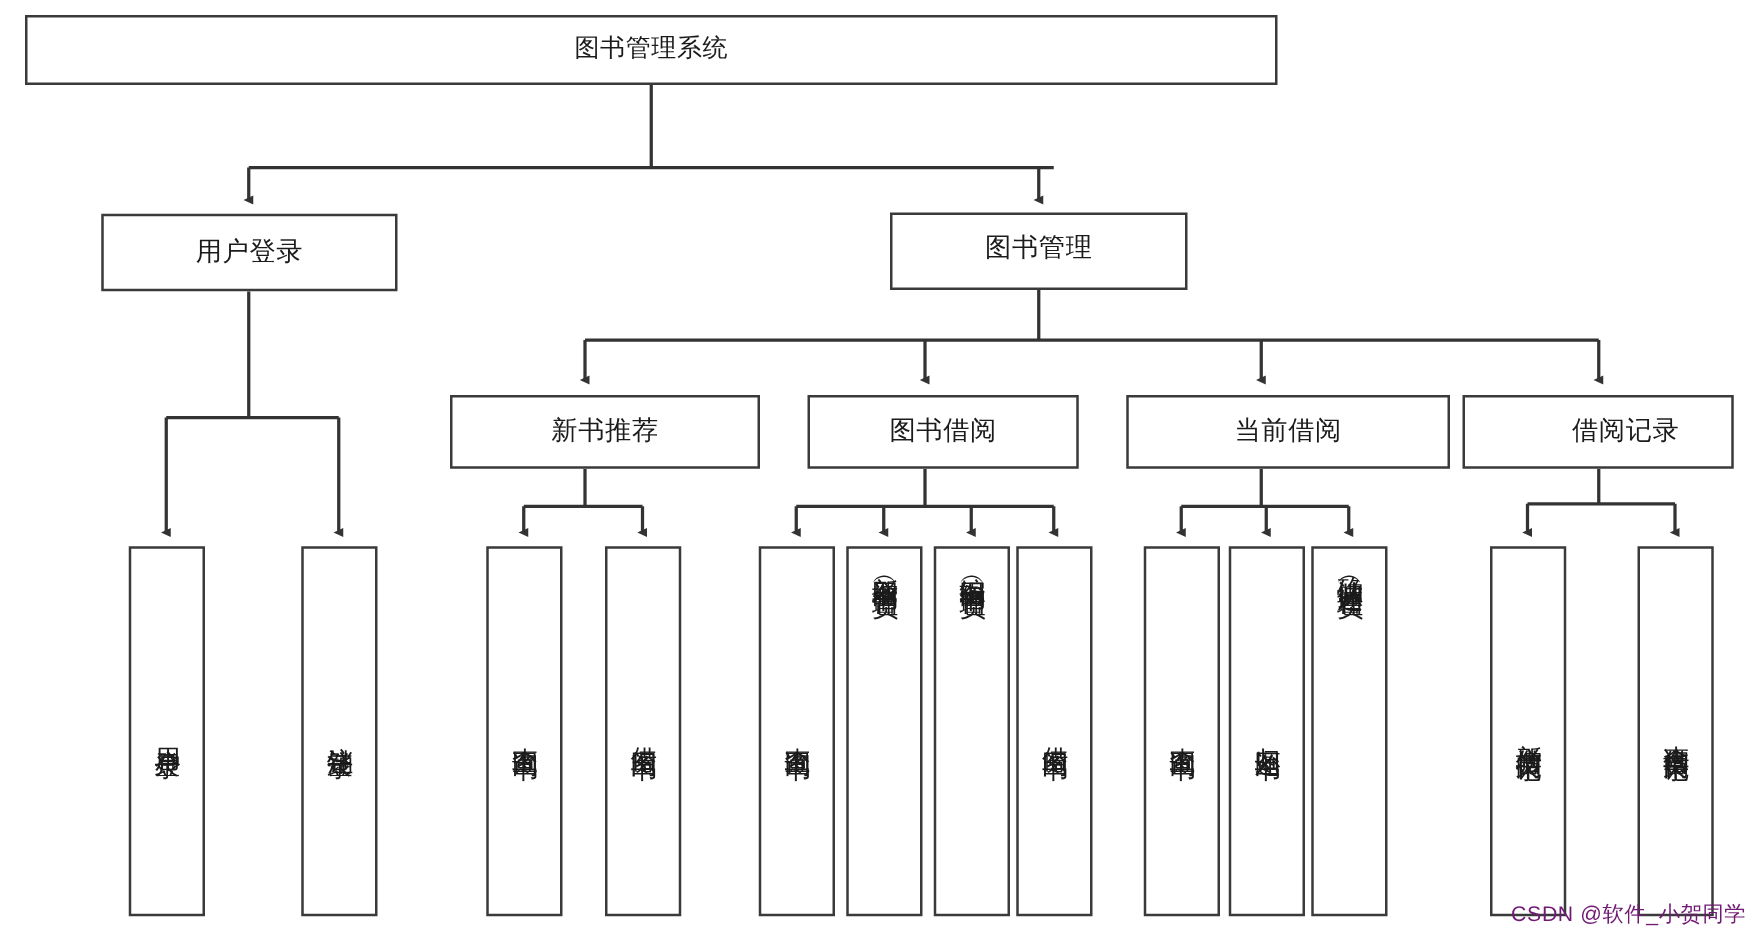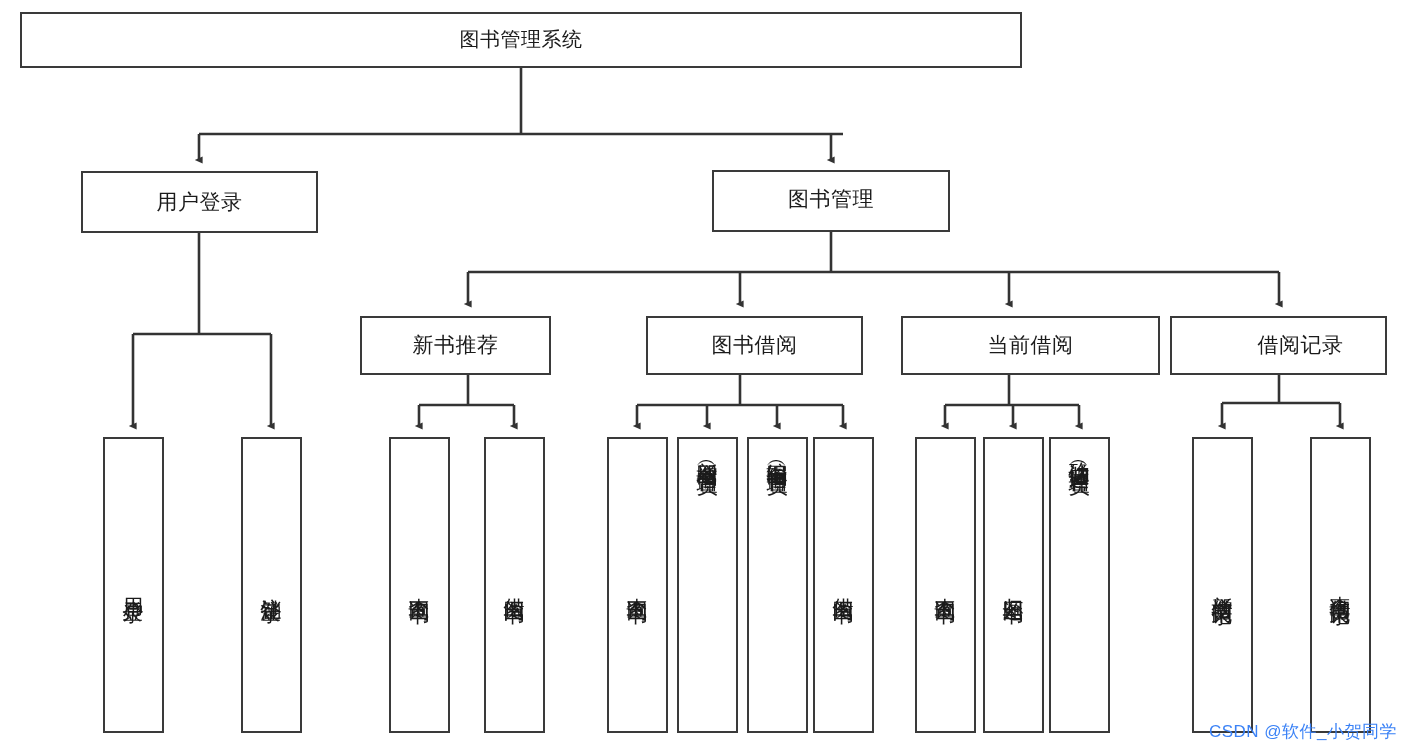--- a/index.html
+++ b/index.html
@@ -62,21 +62,21 @@
   }
   .node.vertical.centered {
     align-items: center;
     padding-top: 0;
   }
   #watermark {
     position: absolute;
     right: 8px;
     bottom: 4px;
     font-size: 17px;
-    color: #3b82f6;
+    color: #701a75;
     white-space: nowrap;
     letter-spacing: 0.5px;
   }
 </style>
 </head>
 <body>
 
 <div id="diagram-root">
 
   <svg id="edge-layer" viewBox="0 0 1405 747" width="1405" height="747" xmlns="http://www.w3.org/2000/svg">
@@ -145,21 +145,21 @@
     <span class="node-label">图书管理系统</span>
   </div>
 
   <div class="node horizontal" style="left:81px; top:171px; width:237px; height:62px;">
     <span class="node-label">用户登录</span>
   </div>
   <div class="node horizontal" style="left:712px; top:170px; width:238px; height:62px;font-family:Liberation Mono, monospace;">
     <span class="node-label">图书管理</span>
   </div>
 
-  <div class="node horizontal" style="left:360px; top:316px; width:191px; height:59px;justify-content:center;">
+  <div class="node horizontal" style="left:360px; top:316px; width:248px; height:59px;justify-content:center;">
     <span class="node-label">新书推荐</span>
   </div>
   <div class="node horizontal" style="left:632px; top:316px; width:217px; height:59px;margin-left:14px;">
     <span class="node-label">图书借阅</span>
   </div>
   <div class="node horizontal" style="left:901px; top:316px; width:259px; height:59px;">
     <span class="node-label">当前借阅</span>
   </div>
   <div class="node horizontal" style="left:1170px; top:316px; width:217px; height:59px;padding-left:44px;">
     <span class="node-label">借阅记录</span>

